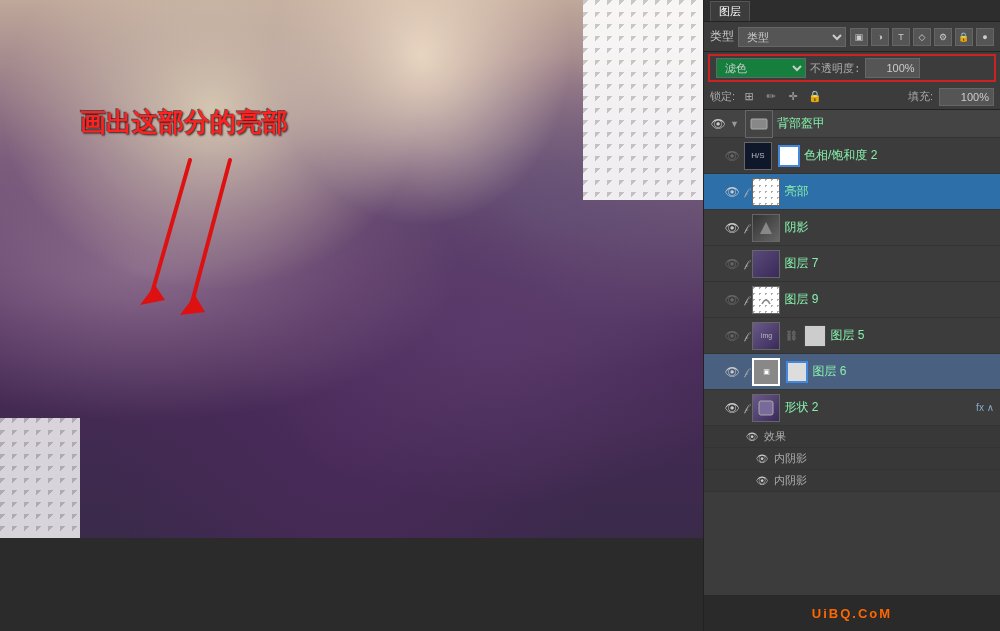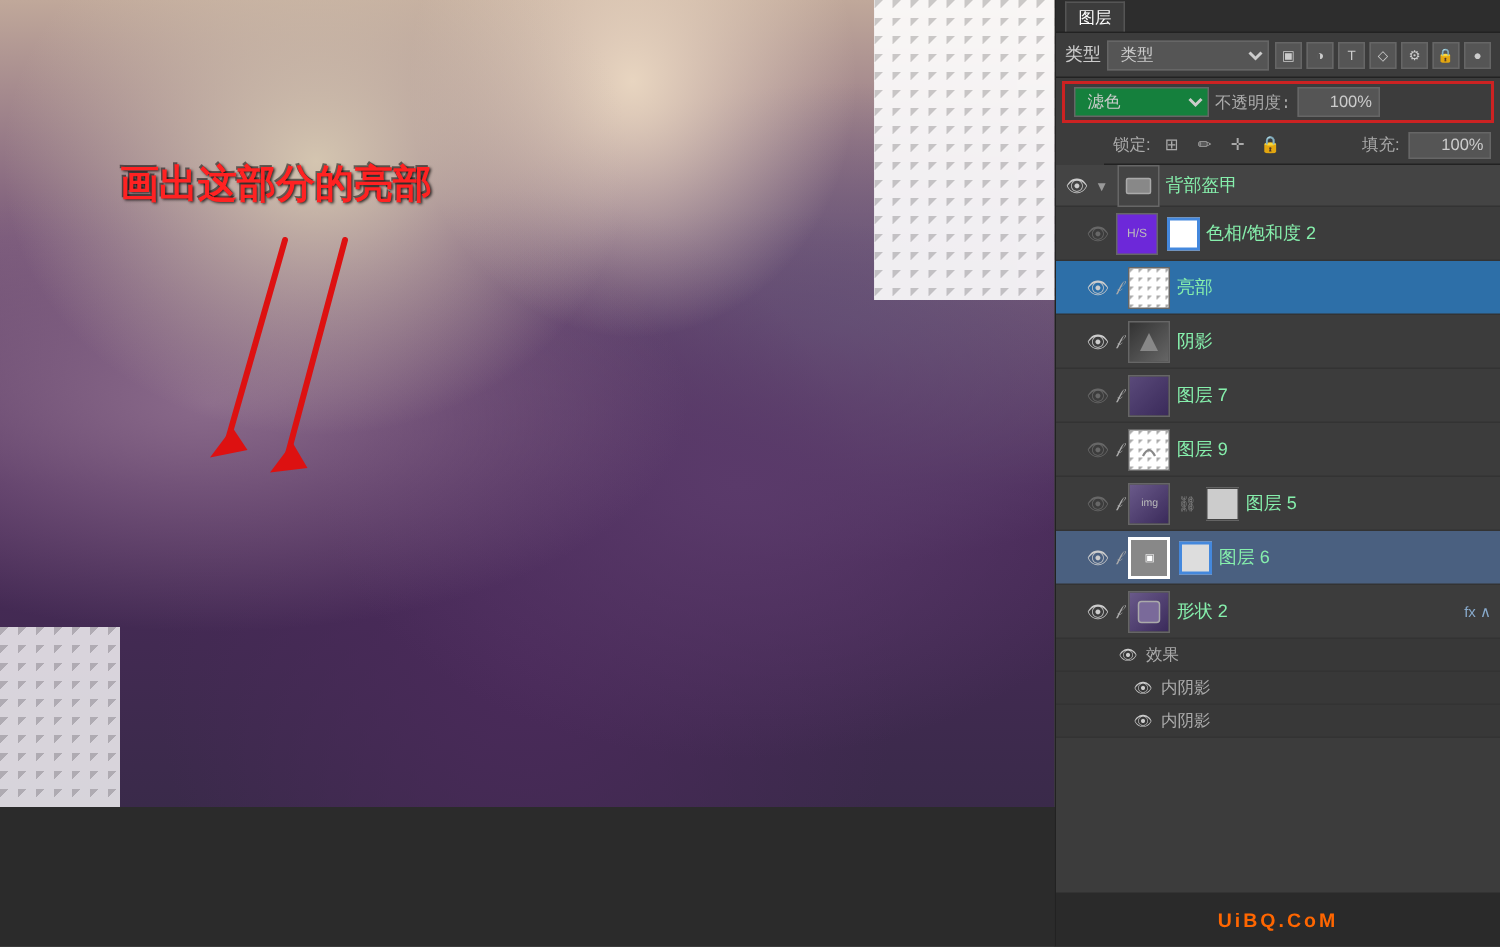--- a/index.html
+++ b/index.html
@@ -198,21 +198,20 @@
 
     
     .lock-row {
       height: 26px;
       background: #3c3c3c;
       display: flex;
       align-items: center;
       padding: 0 6px;
       gap: 6px;
       border-bottom: 1px solid #222;
-      margin-left: 32px;
     }
 
     .lock-label {
       font-size: 11px;
       color: #aaa;
     }
 
     .lock-icon {
       width: 16px;
       height: 16px;
@@ -507,21 +506,21 @@
           <svg width="20" height="20" viewBox="0 0 20 20">
               <rect x="2" y="5" width="16" height="10" rx="1" fill="#888"></rect>
               <rect x="2" y="5" width="16" height="10" rx="1" fill="none" stroke="#aaa" stroke-width="1"></rect>
             </svg>
         </div>
         <span class="layer-name">背部盔甲</span>
       </div>
 
       <div class="layer-item indent-1">
         <div class="eye-icon" style="opacity:0.3">👁</div>
-        <div class="layer-thumb" style="background:#6d28d9;">
+        <div class="layer-thumb" style="background:#0f172a;">
           <span style="font-size:8px;color:#bbb;">H/S</span>
         </div>
         <div class="layer-mask-thumb thumb-mask" style="background:#fff; border:2px solid #4488dd;"></div>
         <span class="layer-name">色相/饱和度 2</span>
       </div>
 
       <div class="layer-item indent-1 active">
         <div class="eye-icon">👁</div>
         <span style="font-size:10px;color:#aaa;">𝒻</span>
         <div class="layer-thumb thumb-checker"></div>

